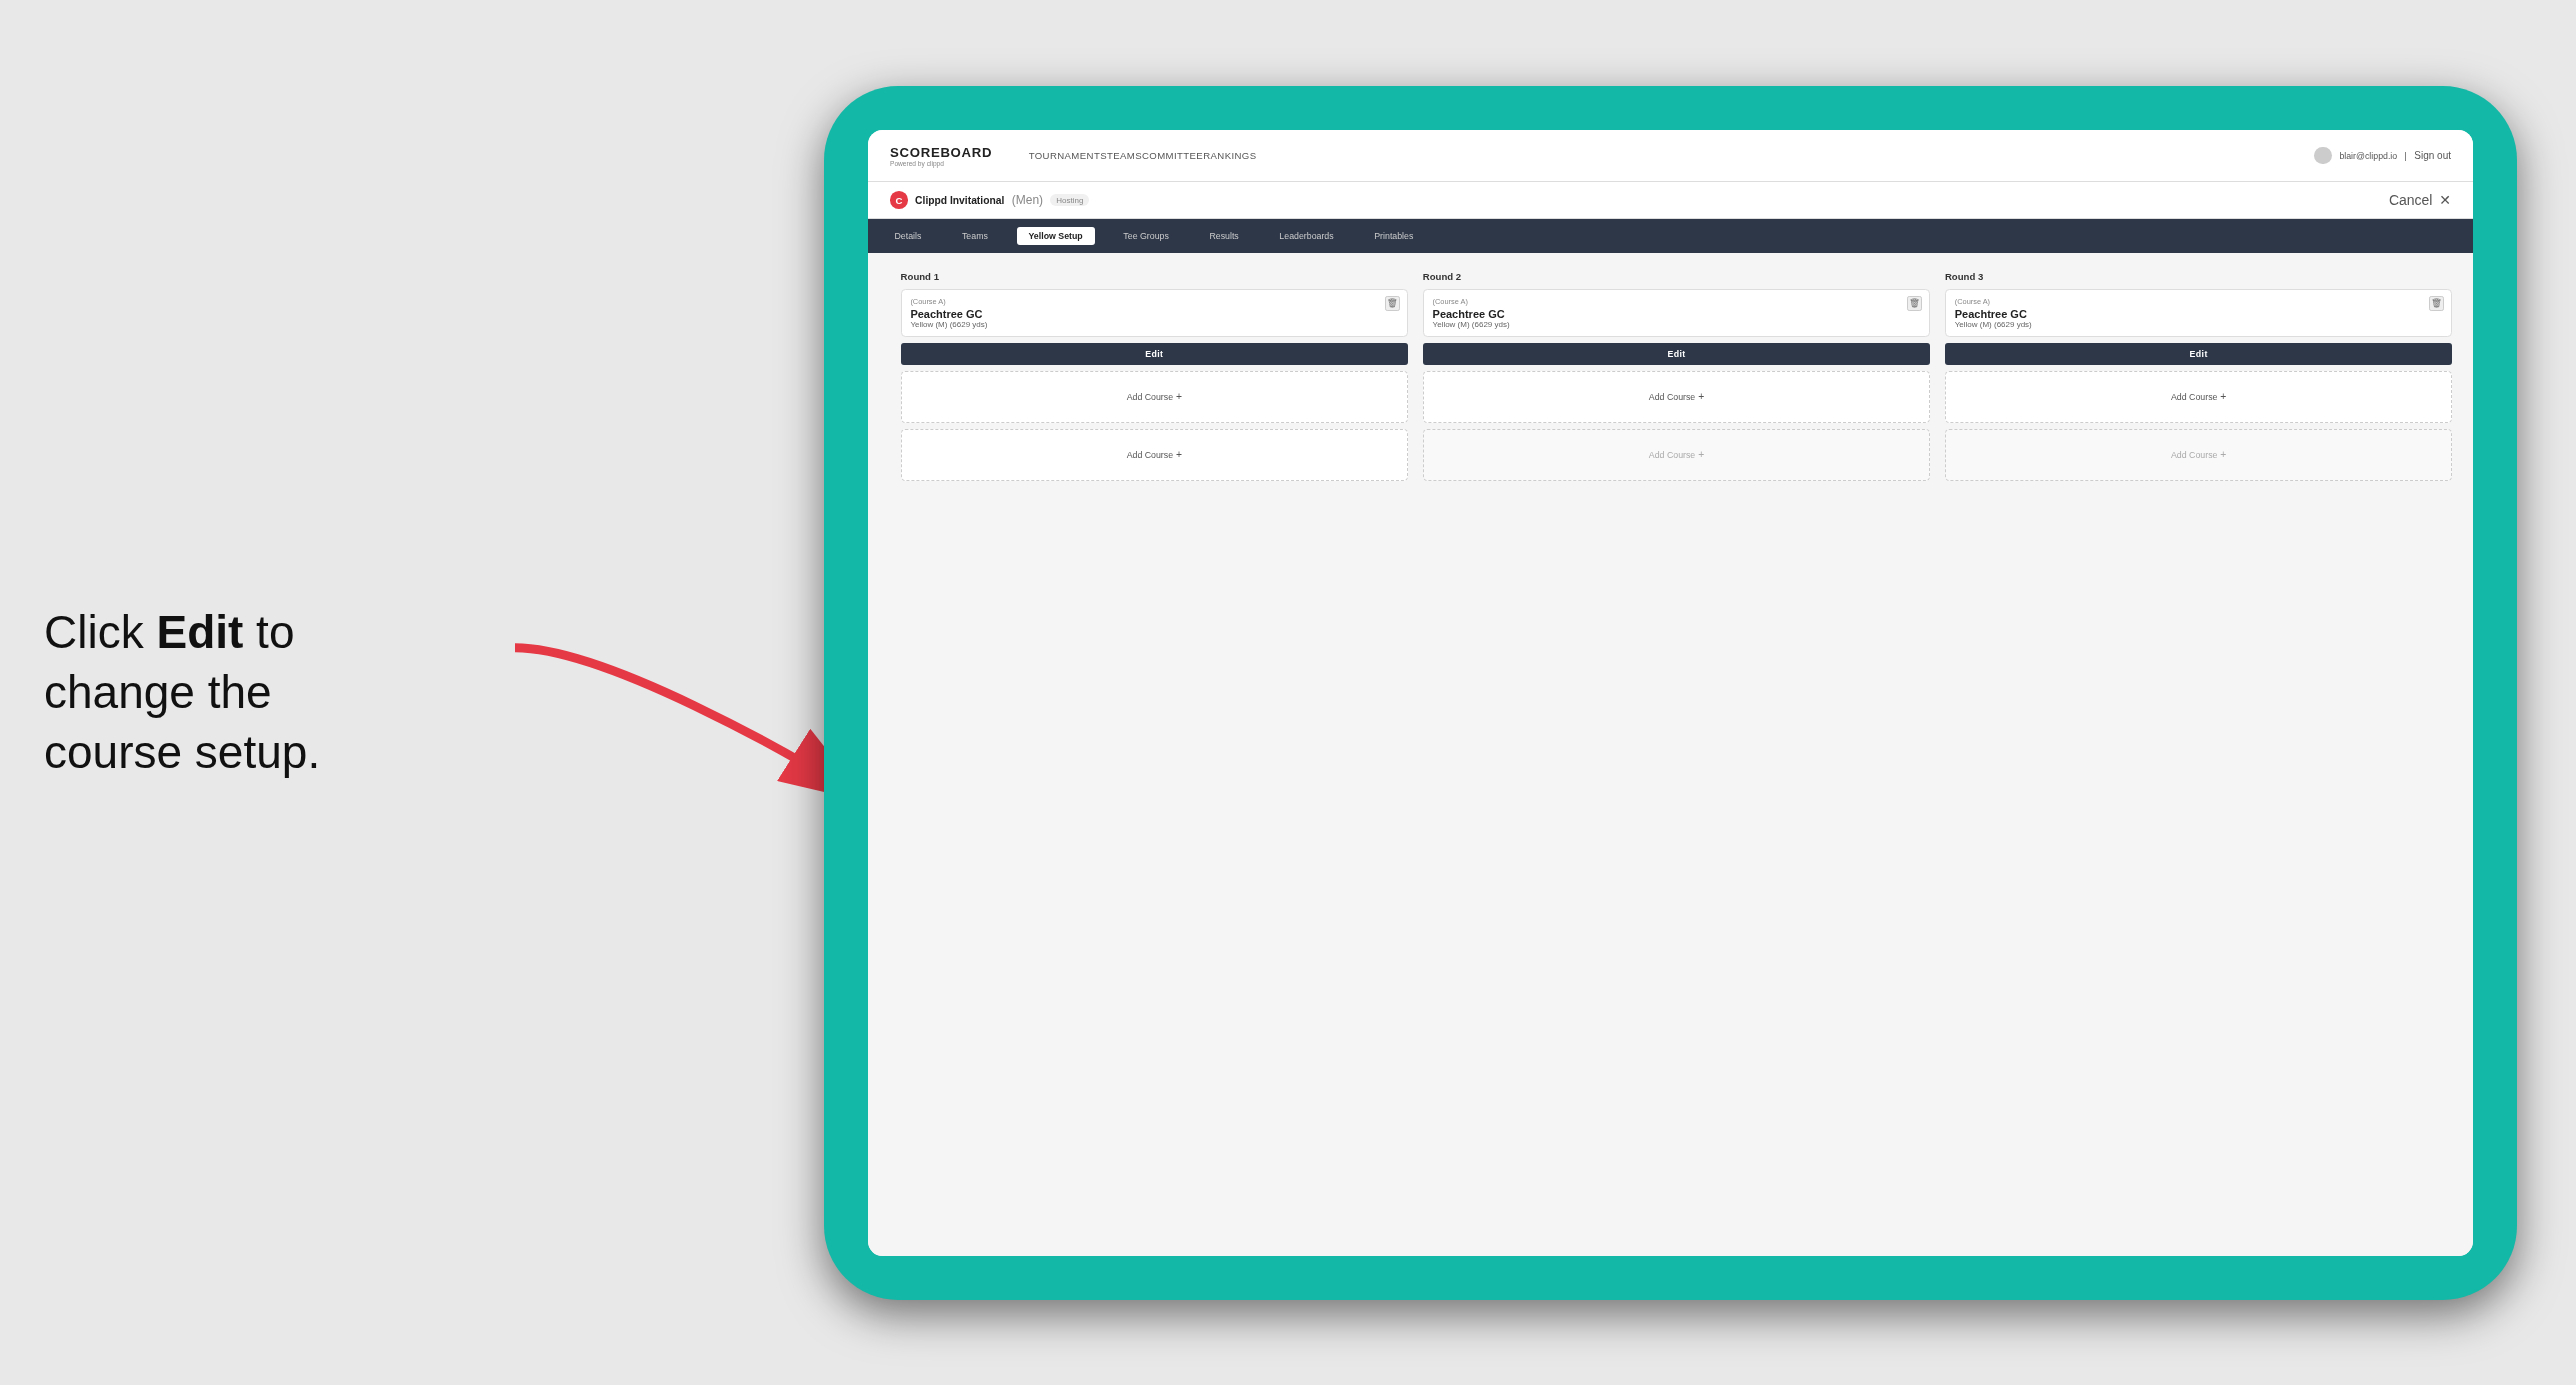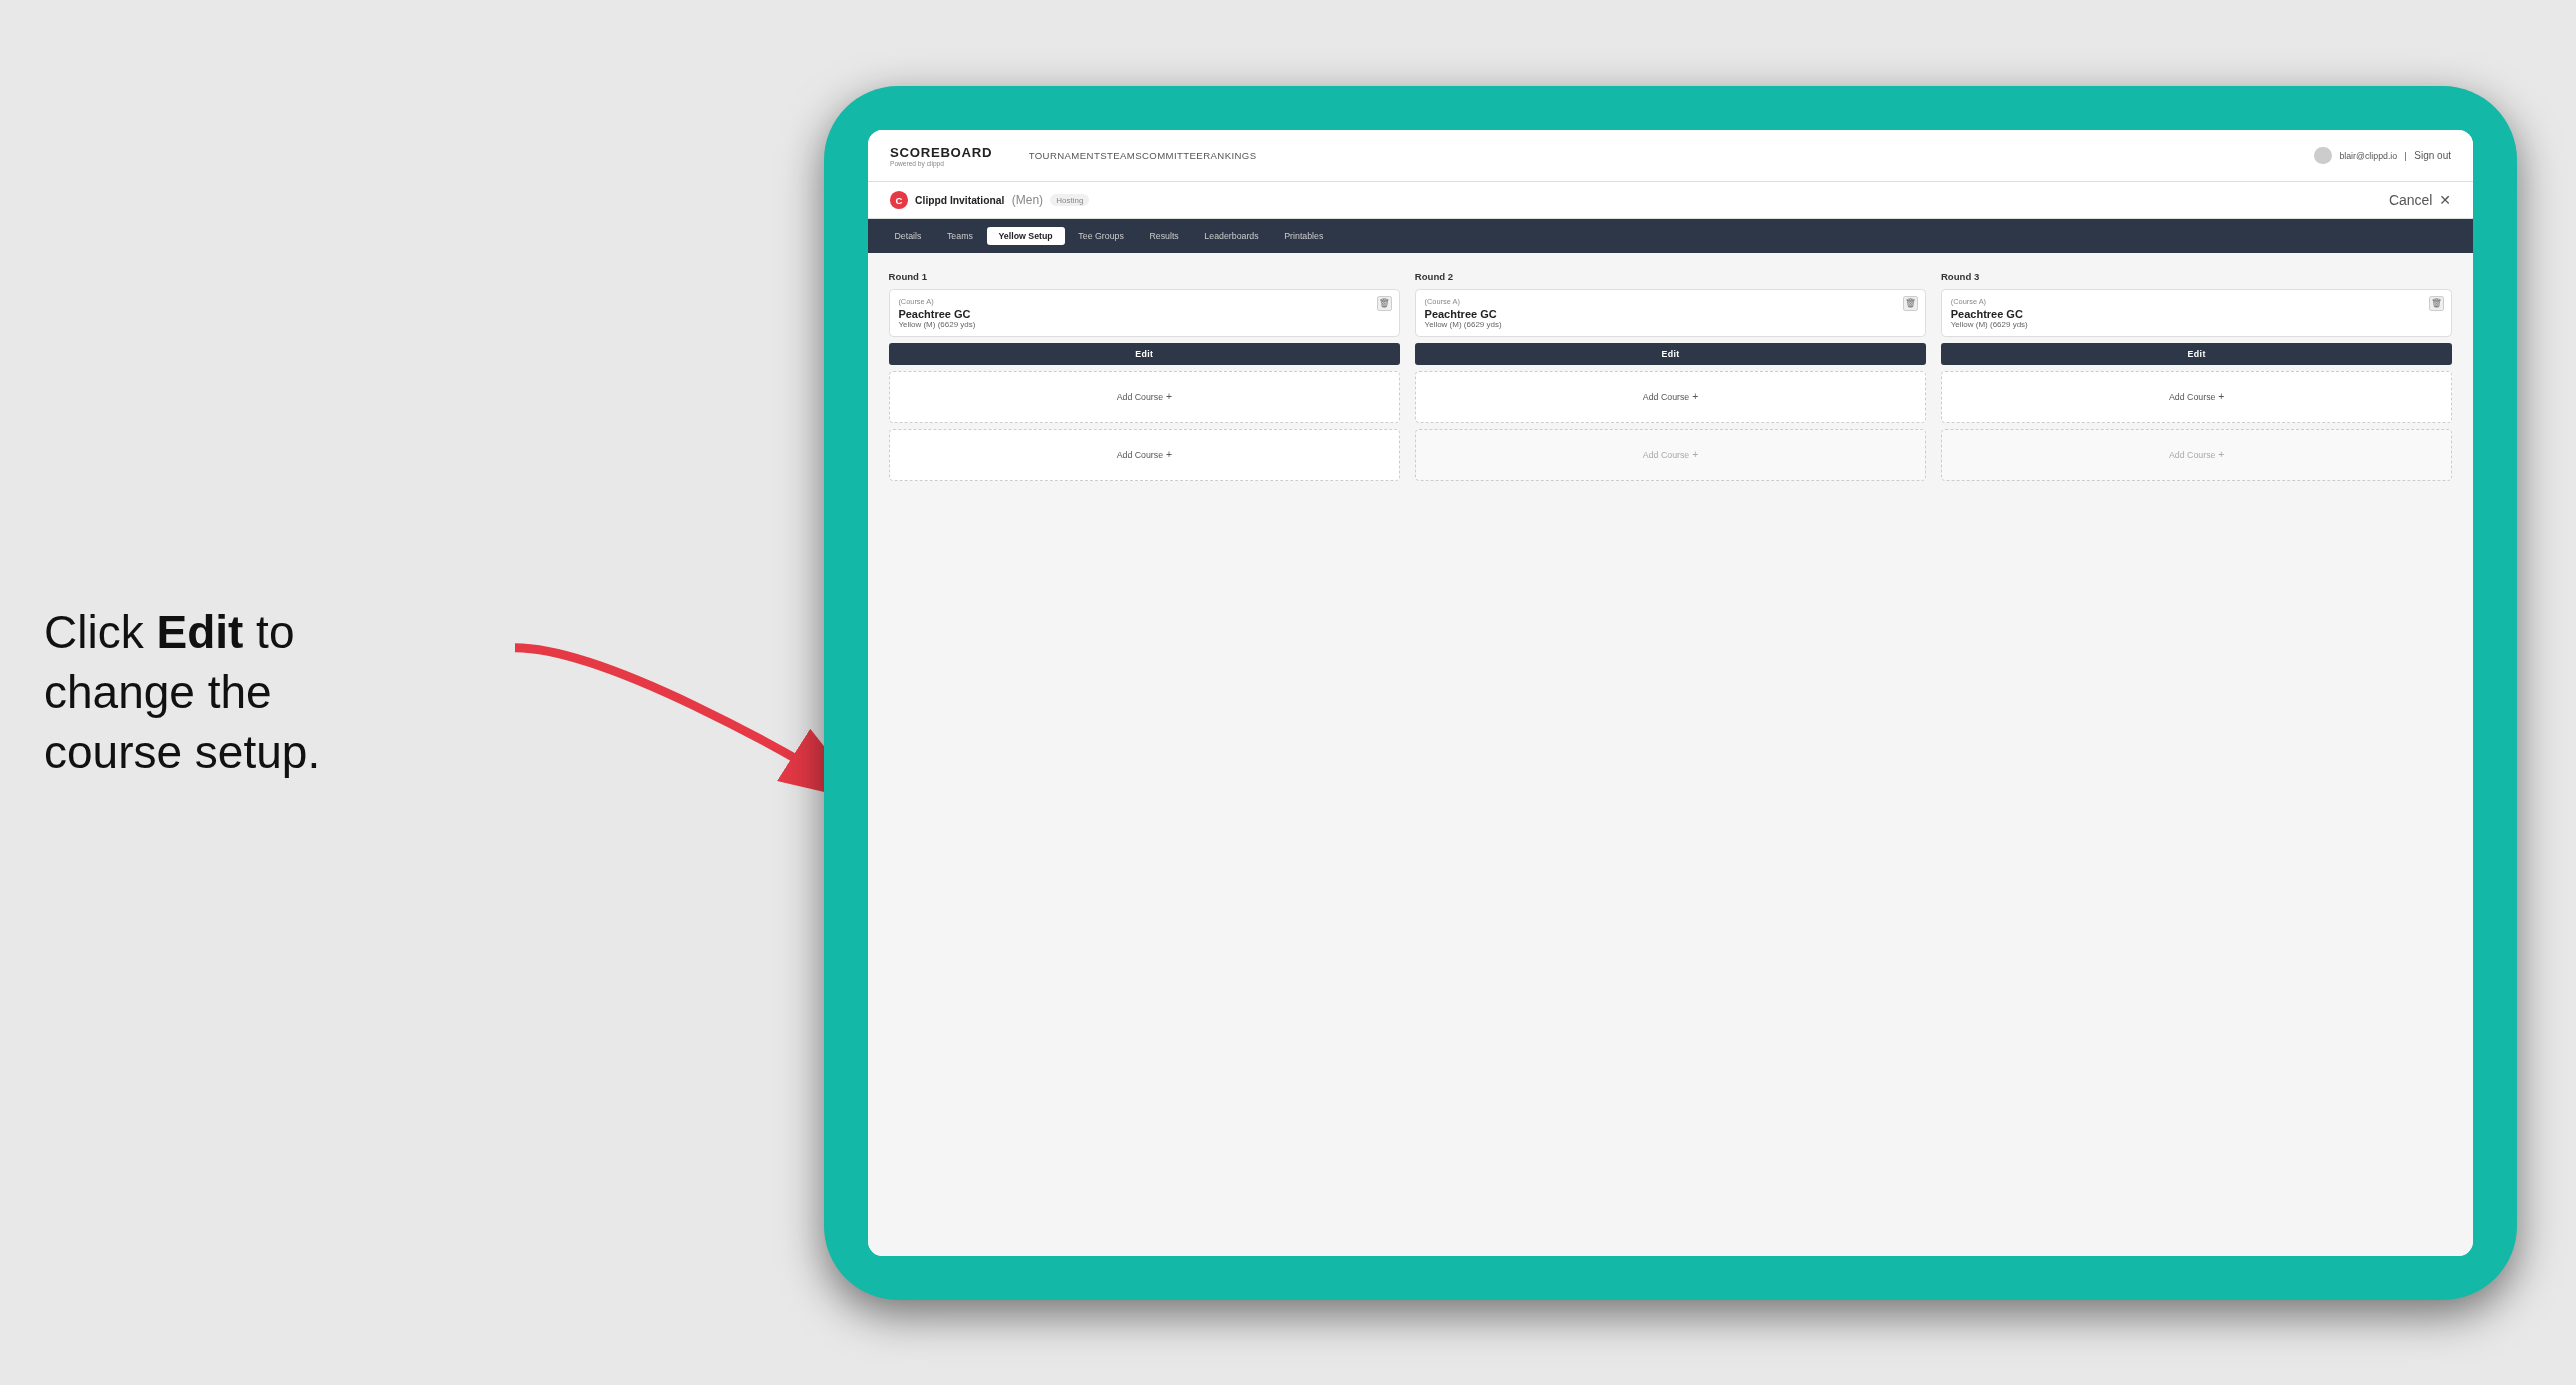--- a/index.html
+++ b/index.html
@@ -166,21 +166,21 @@
       cursor: pointer;
     }
 
     
     .tabs-bar {
       background: #2d3748;
       height: 34px;
       display: flex;
       align-items: center;
       padding: 0 14.7px;
-      gap: 2px;
+      gap: 17px;
       flex-shrink: 0;
     }
     .tab {
       color: #ccc;
       font-size: 8.8px;
       padding: 4.4px 11.8px;
       border-radius: 2.9px;
       cursor: pointer;
     }
     .tab.active {
@@ -194,20 +194,21 @@
       flex: 1;
       background: #f5f5f5;
       padding: 17.7px 20.6px;
       overflow: auto;
     }
 
     .rounds-grid {
       display: grid;
       grid-template-columns: repeat(3, 1fr);
       gap: 14.7px;
+      margin-left: 12px;
     }
 
     .round-column {
       display: flex;
       flex-direction: column;
       gap: 0;
     }
 
     .round-title {
       font-size: 9.6px;

